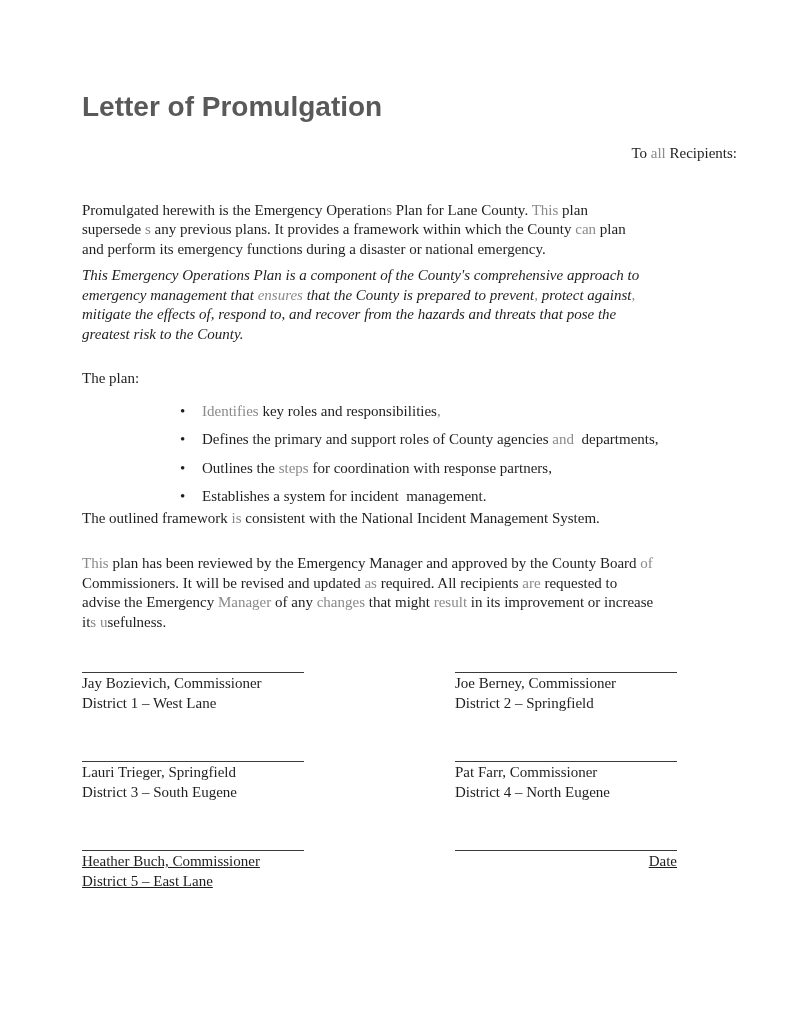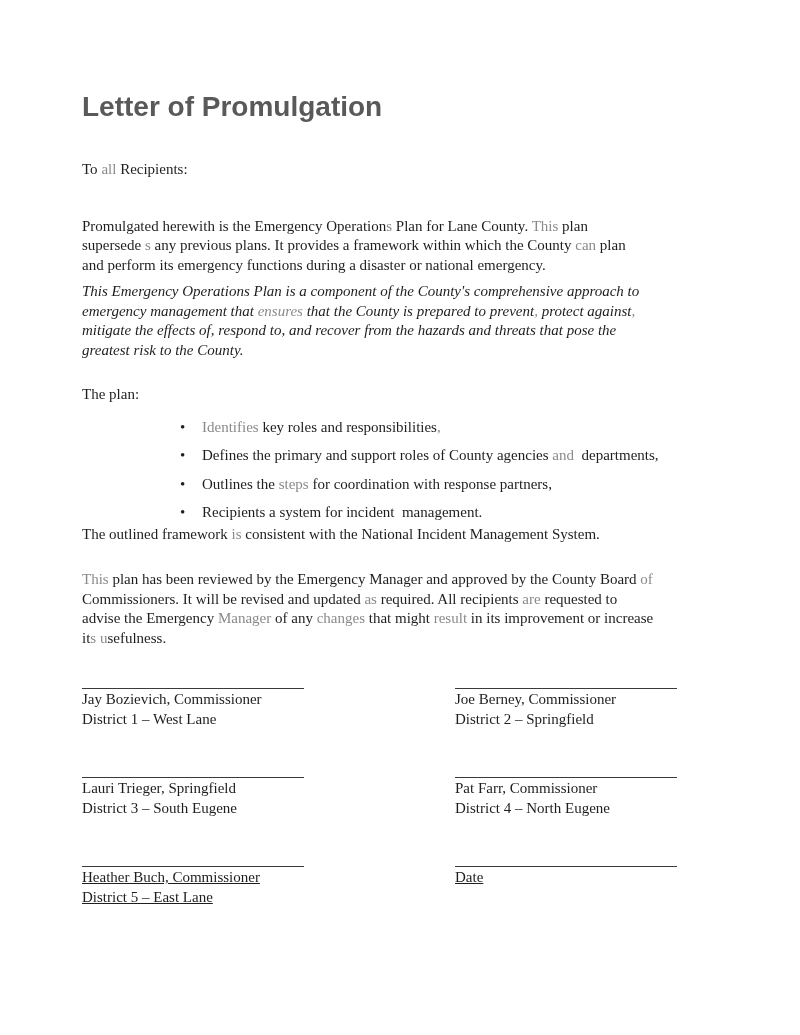--- a/index.html
+++ b/index.html
@@ -27,21 +27,21 @@
     line-height: 34px;
     color: #595959;
   }
   .doc-text {
     font-size: 15px;
     line-height: 19.5px;
     white-space: pre-wrap;
     color: #1e1e1e;
   }
   .muted { color: #8a8a8a; }
-  .salutation { margin-top: 36px; }
+  .salutation { margin-top: 20px; text-align: right; }
   .para1 { margin-top: 37px; }
   .para2 { margin-top: 7px; font-style: italic; }
   .plan-intro { margin-top: 25px; }
   .bullets { margin-top: 13px; }
   .bullet-row { display: flex; padding-left: 98px; margin-bottom: 9px; }
   .bullet-row:last-child { margin-bottom: 2px; }
   .bullet-dot {
     width: 22px;
     flex: 0 0 22px;
     font-size: 15px;
@@ -54,21 +54,21 @@
   .sig-row { display: flex; margin-bottom: 37px; }
   .sig-row:last-child { margin-bottom: 0; text-decoration: underline; }
   .sig-block { width: 373px; }
   .sig-block.right { width: 230px; }
   .sig-line {
     width: 222px;
     height: 12px;
     border-bottom: 1.4px solid #3a3a3a;
   }
   .sig-name { margin-top: 1px; }
-  .date-label { width: 222px; text-align: left; margin-top: 1px; }
+  .date-label { width: 222px; text-align: right; margin-top: 1px; }
 </style>
 </head>
 <body>
 
 <div class="page">
   <div class="content">
 
     <h1 class="doc-title">Letter of Promulgation</h1>
 
     <p class="doc-text salutation"><span>To </span><span class="muted">all</span><span> Recipients:</span></p>
@@ -87,21 +87,21 @@
       <div class="bullet-row">
         <span class="bullet-dot">•</span>
         <span class="doc-text"><span>Defines the primary and support roles of County agencies </span><span class="muted">and</span><span>  departments,</span></span>
       </div>
       <div class="bullet-row">
         <span class="bullet-dot">•</span>
         <span class="doc-text"><span>Outlines the </span><span class="muted">steps</span><span> for coordination with response partners,</span></span>
       </div>
       <div class="bullet-row">
         <span class="bullet-dot">•</span>
-        <span class="doc-text"><span>Recipients a system for incident  management.</span></span>
+        <span class="doc-text"><span>Establishes a system for incident  management.</span></span>
       </div>
     </div>
 
     <p class="doc-text framework"><span>The outlined framework </span><span class="muted">is</span><span> consistent with the National Incident Management System.</span></p>
 
     <p class="doc-text para3"><span class="muted">This</span><span> plan has been reviewed by the Emergency Manager and approved by the County Board </span><span class="muted">of</span><br><span>Commissioners. It will be revised and updated </span><span class="muted">as</span><span> required. All recipients </span><span class="muted">are</span><span> requested to</span><br><span>advise the Emergency </span><span class="muted">Manager</span><span> of any </span><span class="muted">changes</span><span> that might </span><span class="muted">result</span><span> in its improvement or increase</span><br><span>it</span><span class="muted">s u</span><span>sefulness.</span></p>
 
     <div class="sig-grid">
 
       <div class="sig-row">

